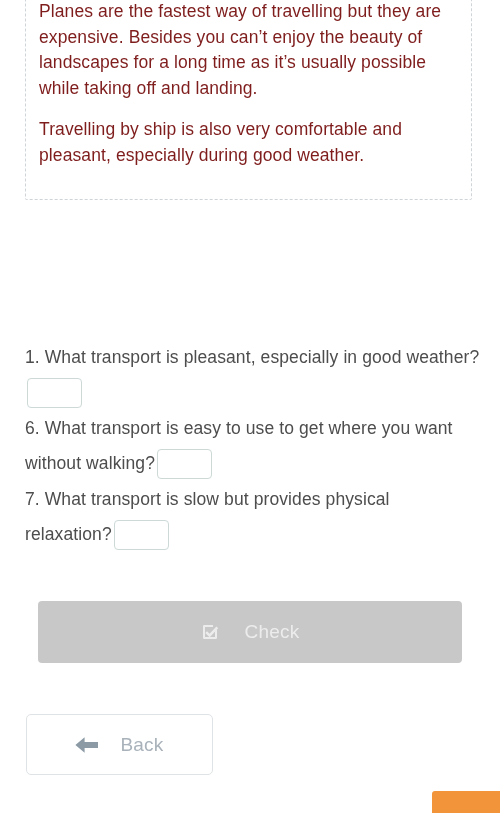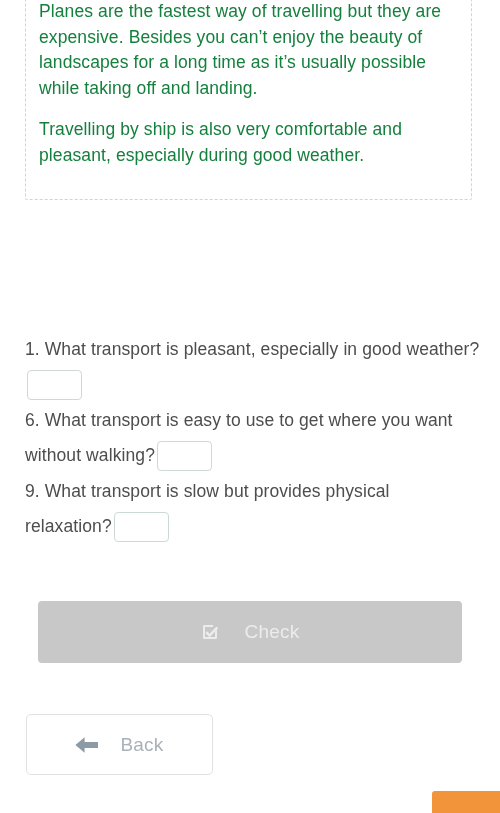--- a/index.html
+++ b/index.html
@@ -25,32 +25,32 @@
     box-sizing: border-box;
     border: 1px dashed #cfd4d8;
     border-radius: 2px;
     padding: 16px 13px 14px 13px;
     background: #ffffff;
   }
   .passage-par {
     margin: 0 0 16px 0;
     font-size: 17.5px;
     line-height: 25.5px;
-    color: #15803d;
+    color: #7f1d1d;
     letter-spacing: 0.1px;
   }
   .passage-par:last-child {
     margin-bottom: 17px;
   }
 
   
   .questions {
     position: absolute;
     left: 25px;
-    top: 332px;
+    top: 340px;
     width: 455px;
   }
   .question {
     font-size: 17.5px;
     line-height: 35px;
     color: #4d4d4d;
     margin: 0 0 1px 0;
     letter-spacing: 0.1px;
   }
   .answer-input {
@@ -159,21 +159,21 @@
 
   <div class="question">
     <span>1. What transport is pleasant, especially in good weather?</span><input class="answer-input" type="text" placeholder="" style="">
   </div>
 
   <div class="question">
     <span>6. What transport is easy to use to get where you want without walking?</span><input class="answer-input" type="text" placeholder="" style="">
   </div>
 
   <div class="question">
-    <span>9. What transport is slow but provides physical relaxation?</span><input class="answer-input" type="text" placeholder="" style="">
+    <span>7. What transport is slow but provides physical relaxation?</span><input class="answer-input" type="text" placeholder="" style="">
   </div>
 
 </div>
 
 <button class="check-button">
   <span class="check-icon">
     <svg width="18" height="18" viewBox="0 0 18 18" aria-hidden="true">
       <path d="M2 3.2 A1.2 1.2 0 0 1 3.2 2 H12 V4 H4 V14 H14 V8.5 L16 6.3 V14.8 A1.2 1.2 0 0 1 14.8 16 H3.2 A1.2 1.2 0 0 1 2 14.8 Z" fill="#ececec"></path>
       <path d="M6 8.2 L8.6 10.8 L15.4 3.4 L17.2 5.2 L8.7 14.2 L4.3 9.9 Z" fill="#ececec"></path>
     </svg>

